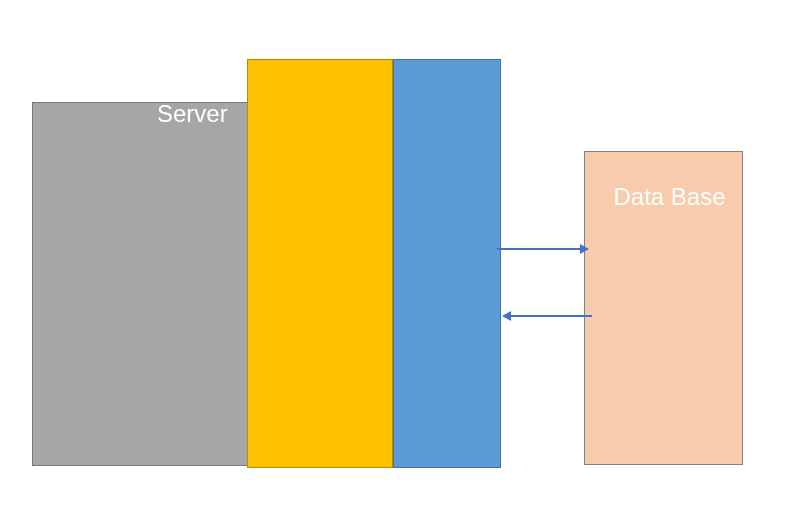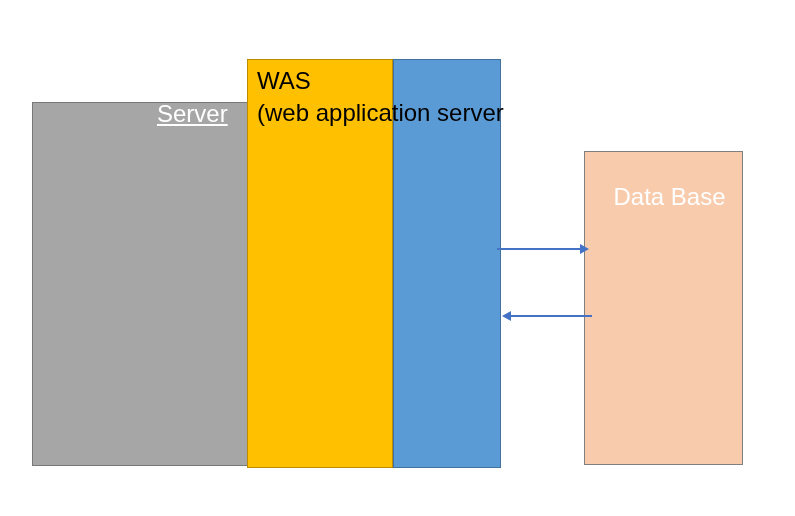--- a/index.html
+++ b/index.html
@@ -66,23 +66,22 @@
 <div class="canvas">
 
   <div class="shape box-server" style="background-color: rgb(166, 166, 166); border-color: rgb(120, 120, 120);"></div>
 
   <div class="shape box-was" style="background-color: rgb(255, 192, 0); border-color: rgb(188, 140, 0);"></div>
 
   <div class="shape box-webcol" style="background-color: rgb(91, 155, 213); border-color: rgb(65, 113, 156);"></div>
 
   <div class="shape box-database" style="background-color: rgb(248, 203, 173); border-color: rgb(127, 127, 127);"></div>
 
-  <div class="label label-server" style="color: rgb(255, 255, 255); text-decoration: underline;">Server</div>
+  <div class="label label-server" style="color: rgb(255, 255, 255);">Server</div>
 
-  <div class="label label-was" style="color: rgb(0, 0, 0);"><span>WAS</span><br><span>(web application server</span></div>
 
   <div class="label label-database" style="color: rgb(255, 255, 255);">Data Base</div>
 
   <div class="arrow-line arrow1-line" style="background-color: rgb(68, 114, 196);"></div>
   <div class="arrow-head arrow1-head" style="border-left-color: rgb(68, 114, 196);"></div>
 
   <div class="arrow-line arrow2-line" style="background-color: rgb(68, 114, 196);"></div>
   <div class="arrow-head arrow2-head" style="border-right-color: rgb(68, 114, 196);"></div>
 
 </div>

